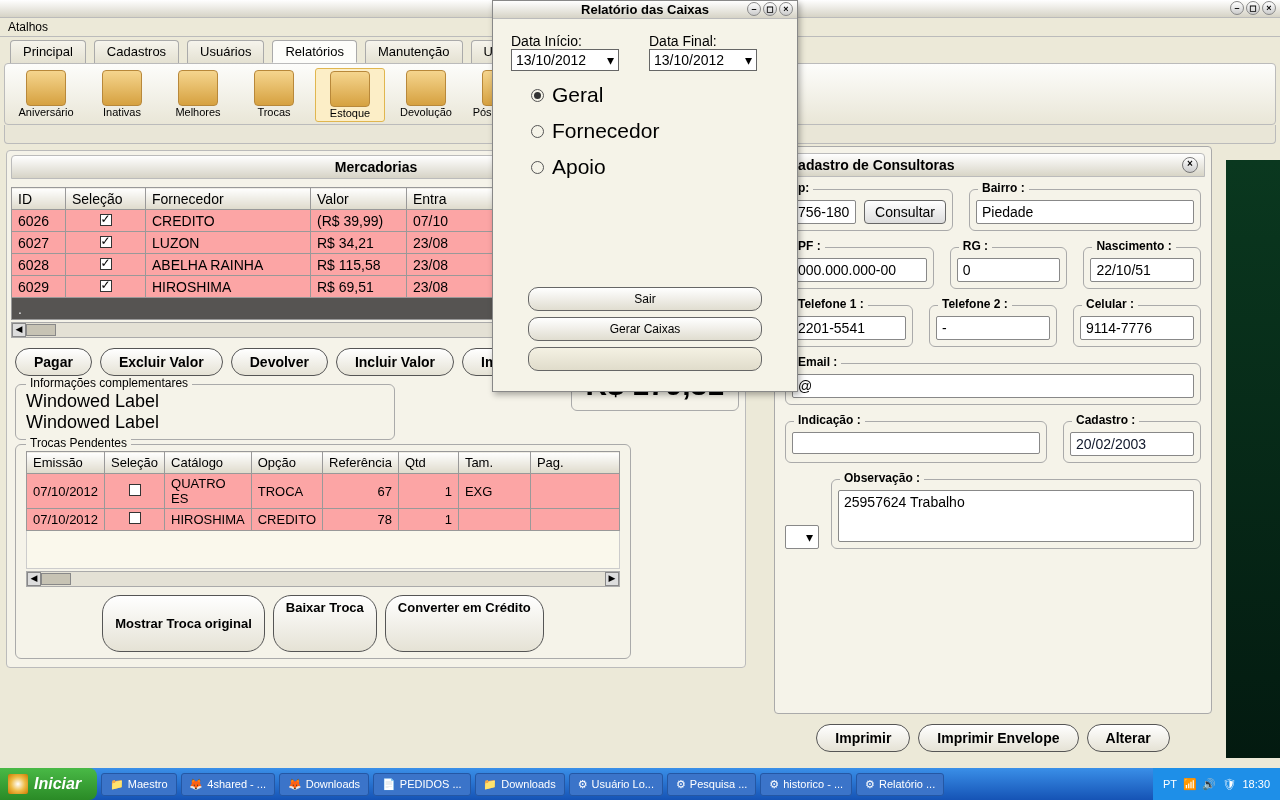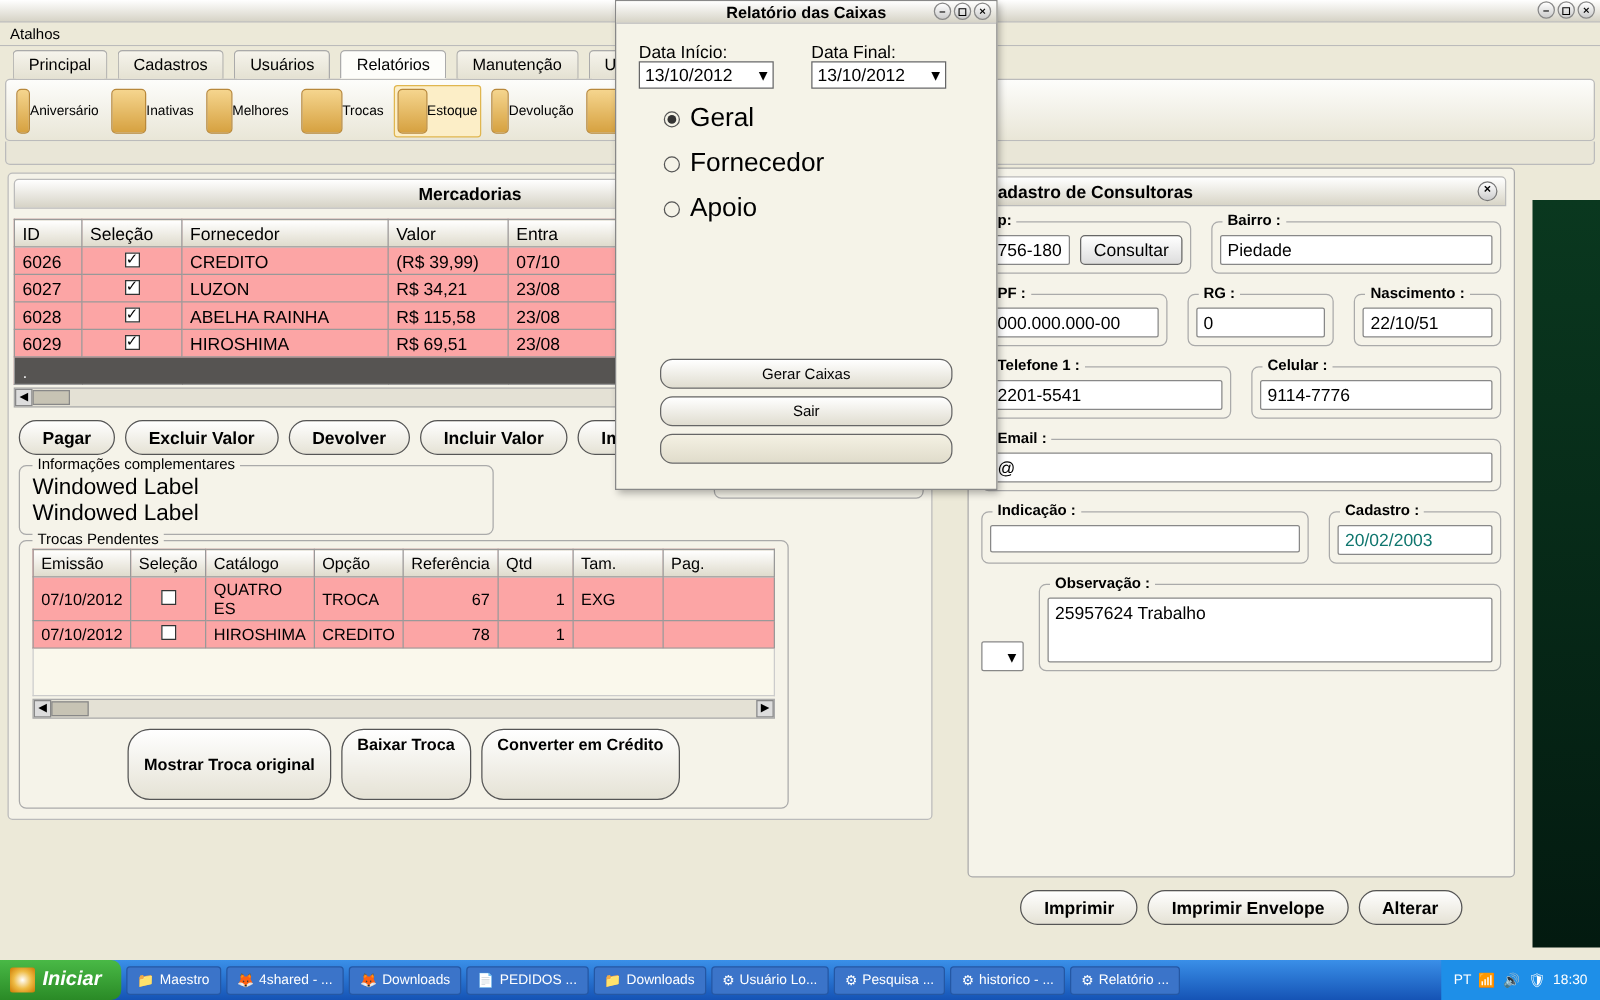--- a/index.html
+++ b/index.html
@@ -5,21 +5,21 @@
 * { box-sizing: border-box; margin: 0; padding: 0; font-family: Tahoma, sans-serif; }
 body { width: 1280px; height: 800px; background: #ece9d8; overflow: hidden; position: relative; font-size: 12px; }
 .titlebar { background: linear-gradient(#fff, #d6d3c6); height: 18px; display: flex; align-items: center; justify-content: center; position: relative; border-bottom: 1px solid #bbb; font-size: 13px; font-weight: bold; }
 .win-controls { position: absolute; right: 4px; top: 1px; display: flex; gap: 2px; }
 .win-btn { width: 14px; height: 14px; border-radius: 50%; background: linear-gradient(#fff,#ccc); border: 1px solid #888; font-size: 9px; display: flex; align-items: center; justify-content: center; cursor: pointer; }
 .menustrip { background: #ece9d8; border-bottom: 1px solid #bbb; padding: 2px 8px; font-size: 12px; }
 .tabs { display: flex; gap: 8px; padding: 3px 10px 0; background: #ece9d8; }
 .tab { padding: 3px 12px; border: 1px solid #aaa; border-bottom: none; background: linear-gradient(#f6f4ec,#e4e1d2); border-radius: 4px 4px 0 0; font-size: 13px; cursor: pointer; }
 .tab.active { background: #fdfdfa; border-bottom: 1px solid #fdfdfa; }
 .ribbon { background: linear-gradient(#fdfdfb,#e9e6d7); border: 1px solid #bbb; margin: 0 4px; padding: 4px 6px 2px; display: flex; gap: 6px; border-radius: 4px; }
-.ribbon-item { display: flex; flex-direction: row; align-items: center; font-size: 11px; width: 70px; cursor: pointer; padding: 2px; }
+.ribbon-item { display: flex; flex-direction: column; align-items: center; font-size: 11px; width: 70px; cursor: pointer; padding: 2px; }
 .ribbon-item.sel { background: #fceec7; border: 1px solid #e0b64f; border-radius: 3px; }
 .ribbon-icon { width: 40px; height: 36px; background: linear-gradient(#f5d58e,#d6a140); border-radius: 4px; border: 1px solid #b8883a; }
 .ribbon-label-bar { text-align: center; font-size: 12px; padding: 2px; background: #e9e6d7; }
 .main-area { position: relative; margin: 6px; display: flex; gap: 6px; }
 .panel-left { width: 740px; background: #f5f3e9; border: 1px solid #bbb; border-radius: 4px; padding: 4px; }
 .panel-title { text-align: center; font-weight: bold; background: linear-gradient(#fff,#d6d3c6); border: 1px solid #bbb; border-radius: 4px 4px 0 0; padding: 3px; font-size: 14px; }
 table.grid { width: 100%; border-collapse: collapse; background: #fca5a5; font-size: 14px; }
 table.grid th, table.grid td { border: 1px solid #999; padding: 2px 6px; text-align: left; height: 22px; }
 table.grid th { background: linear-gradient(#fff,#dedacb); font-weight: normal; }
 .darkrow td { background: #565452; color: #eee; border-color: #565452; height: 80px; }
@@ -279,38 +279,42 @@
           <div class="input">22/10/51</div>
           </div>
       </div>
 
       <div class="row">
         <div class="fg" style="flex:1">
             <div class="leg">Telefone 1 :</div>
           <div class="input">2201-5541</div>
           </div>
         <div class="fg" style="flex:1">
+            <div class="leg">Telefone 2 :</div>
+          <div class="input">-</div>
+          </div>
+        <div class="fg" style="flex:1">
             <div class="leg">Celular :</div>
           <div class="input">9114-7776</div>
           </div>
       </div>
 
       <div class="fg">
           <div class="leg">Email :</div>
         <div class="input">@</div>
         </div>
 
       <div class="row">
         <div class="fg" style="flex:2">
             <div class="leg">Indicação :</div>
           <div class="input" style="height:22px"></div>
           </div>
         <div class="fg" style="flex:1">
             <div class="leg">Cadastro :</div>
-          <div class="input" style="color:#0f766e">20/02/2003</div>
+          <div class="input" style="color:#0f172a">20/02/2003</div>
           </div>
       </div>
 
       <div class="row">
         <div style="width:34px;align-self:flex-end;margin:0 0 4px 4px">
             <div class="input" style="display:flex;justify-content:flex-end">▾</div>
           </div>
         <div class="fg" style="flex:1">
             <div class="leg">Observação :</div>
           <div class="input" style="height:52px">25957624 Trabalho</div>
@@ -353,22 +357,22 @@
       </div>
     <div class="radio-row">
         <span class="radio"></span>
         <span>Fornecedor</span>
       </div>
     <div class="radio-row">
         <span class="radio"></span>
         <span>Apoio</span>
       </div>
     <div style="height:90px"></div>
+    <div class="long-btn">Sair</div>
     <div class="long-btn">Gerar Caixas</div>
-    <div class="long-btn">Sair</div>
     <div class="long-btn" style="background:linear-gradient(#f4f1e3,#e0dccb)">&nbsp;</div>
   </div>
 </div>
 
 <div class="taskbar">
   <div class="start">
       <div class="orb"></div>
       <span>Iniciar</span>
     </div>
   <div class="task">📁 <span>Maestro</span></div>

